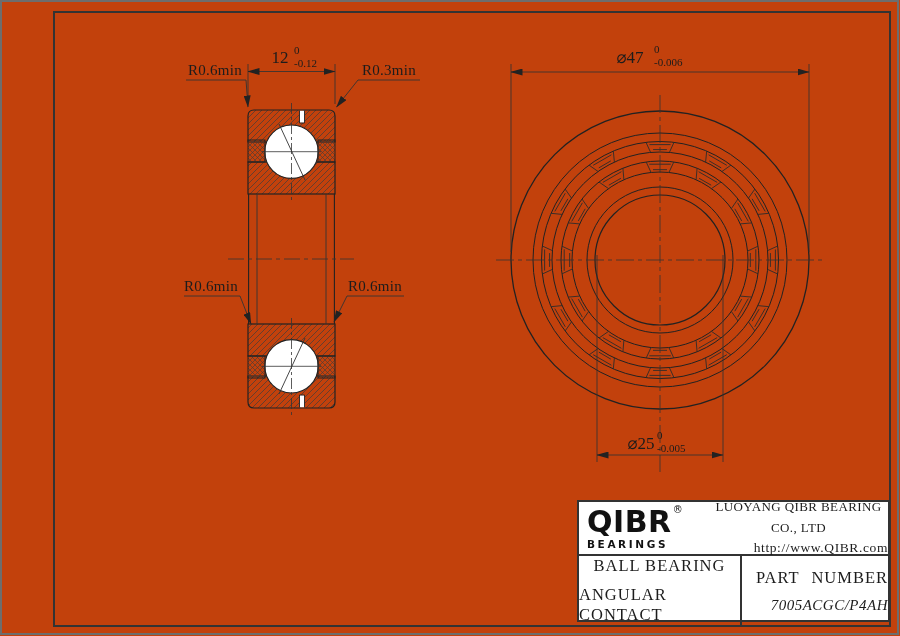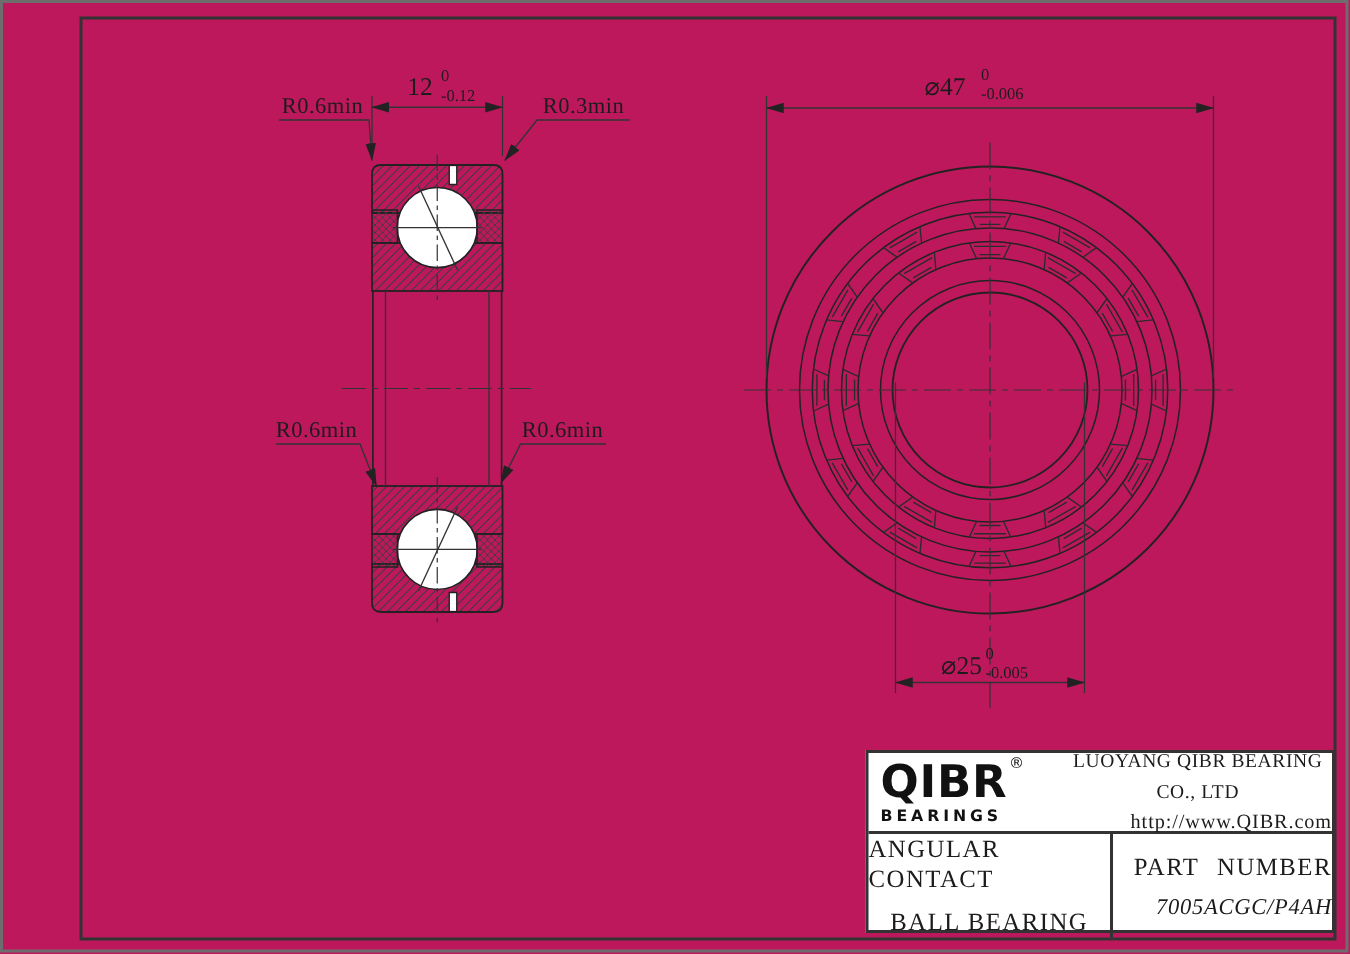--- a/index.html
+++ b/index.html
@@ -1,17 +1,17 @@
 <!DOCTYPE html>
 <html><head>
 <meta charset="utf-8">
 <style>
   html,body{margin:0;padding:0;background:#e8e8e8;}
   .sheet{
-    position:relative;width:900px;height:636px;background:#be185d;
+    position:relative;width:900px;height:636px;background:#c2410c;
     font-family:"Liberation Serif","DejaVu Serif",serif;overflow:hidden;
   }
   svg{position:absolute;left:0;top:0;}
   svg text{fill:#1c1c1c;}
   .dim-main{font-family:"Liberation Serif","DejaVu Sans",serif;font-size:17px;}
   .dim-tol{font-family:"Liberation Serif","DejaVu Sans",serif;font-size:11px;}
   .r-label{font-family:"Liberation Serif","DejaVu Sans",serif;font-size:15px;letter-spacing:.3px;}
 
   
   .titleblock{
@@ -149,22 +149,22 @@
         </div>
         <div class="logo-sub">BEARINGS</div>
       </div>
       <div class="tb-company">
         <div class="company-name">LUOYANG QIBR BEARING CO., LTD</div>
         <div class="company-site">http://www.QIBR.com</div>
       </div>
     </div>
     <div class="tb-bottom">
       <div class="tb-product">
+        <div>BALL BEARING</div>
         <div>ANGULAR CONTACT</div>
-        <div>BALL BEARING</div>
       </div>
       <div class="tb-part">
         <div class="part-label">PART NUMBER</div>
         <div class="part-value">7005ACGC/P4AH</div>
       </div>
     </div>
   </div>
 </div>
 
 </body></html>

